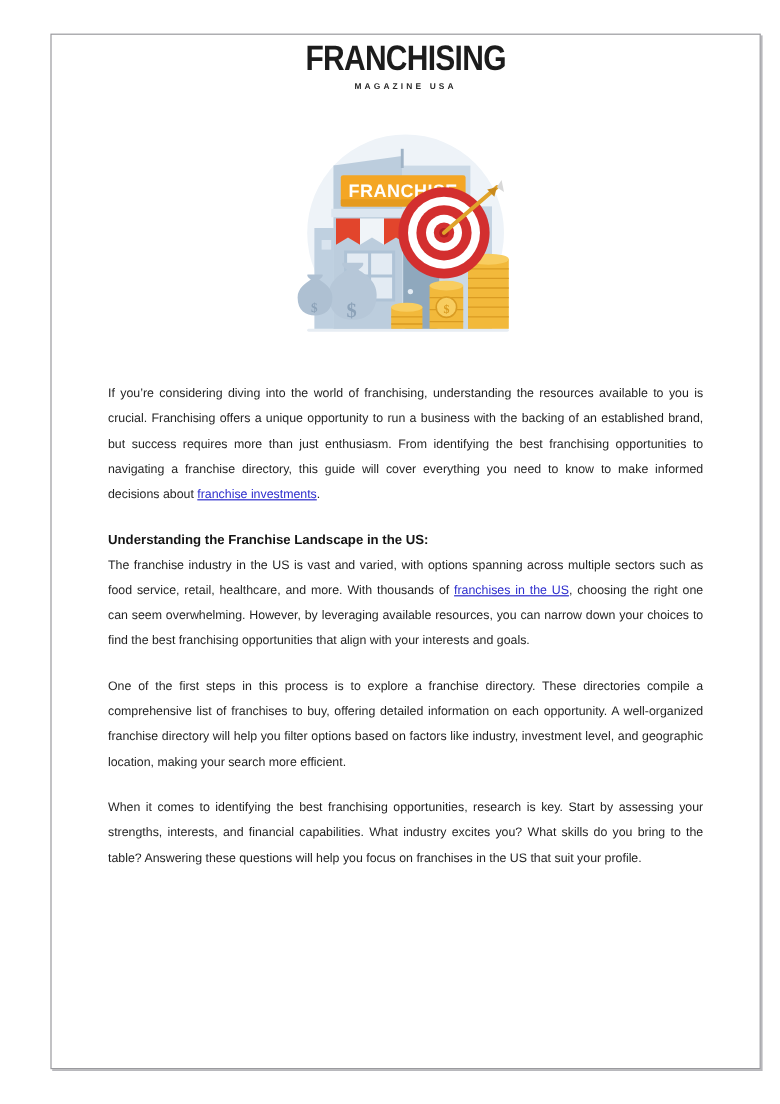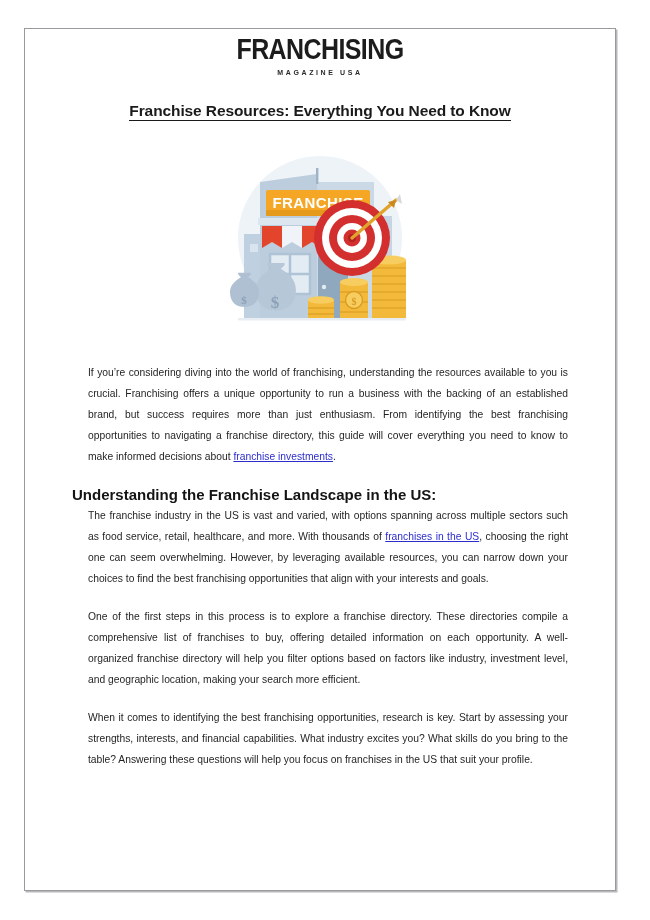--- a/index.html
+++ b/index.html
@@ -10,21 +10,21 @@
   body {
     width: 650px;
     height: 920px;
     font-family: "Liberation Sans", sans-serif;
     overflow: hidden;
     position: relative;
   }
 
   .page-frame {
     position: absolute;
-    left: 24px;
+    left: 42px;
     top: 28px;
     width: 592px;
     height: 863px;
     border: 1px solid #9a9a9e;
     box-sizing: border-box;
     background: #ffffff;
     box-shadow: 1.5px 1.5px 0 0 #b8b8bc;
   }
 
   .page-inner {
@@ -88,52 +88,51 @@
   .content {
     margin: 0 auto;
     width: 496px;
     padding-top: 20px;
     font-size: 10.3px;
     line-height: 21px;
     color: #1f1f1f;
     text-align: justify;
   }
   .para {
-    margin: 0 0 17px 16px;
+    margin: 0 0 17px 0;
     text-align: justify;
     text-justify: inter-word;
   }
   .para.tight {
     margin-bottom: 0;
   }
   .sec-head {
     margin: 0;
     font-weight: bold;
     color: #141414;
     text-align: left;
-    font-size: 15px;
+    font-size: 11px;
     line-height: 21px;
   }
   a.doclink {
     color: #2c2ccd;
     text-decoration: underline;
   }
 </style>
 </head>
 <body>
 
 <div class="page-frame">
   <div class="page-inner">
 
     <div class="masthead">
       <div class="logo-word">FRANCHISING</div>
       <div class="logo-sub">MAGAZINE USA</div>
     </div>
 
-    <div class="doc-title"><span>Franchise Resources: Everything You Need to Know</span></div>
 
     <div class="illustration-wrap">
       <svg class="illustration" viewBox="0 0 240 200">
 
         <ellipse cx="120" cy="96" rx="82" ry="82" fill="#EEF3F8"></ellipse>
         <rect x="38" y="176" width="168" height="2.5" rx="1.2" fill="#E7EDF3"></rect>
 
         <rect x="152" y="74" width="40" height="102" fill="#C6D5E3"></rect>
         <rect x="158" y="84" width="9" height="9" fill="#DEE8F1"></rect>
         <rect x="172" y="84" width="9" height="9" fill="#DEE8F1"></rect>

